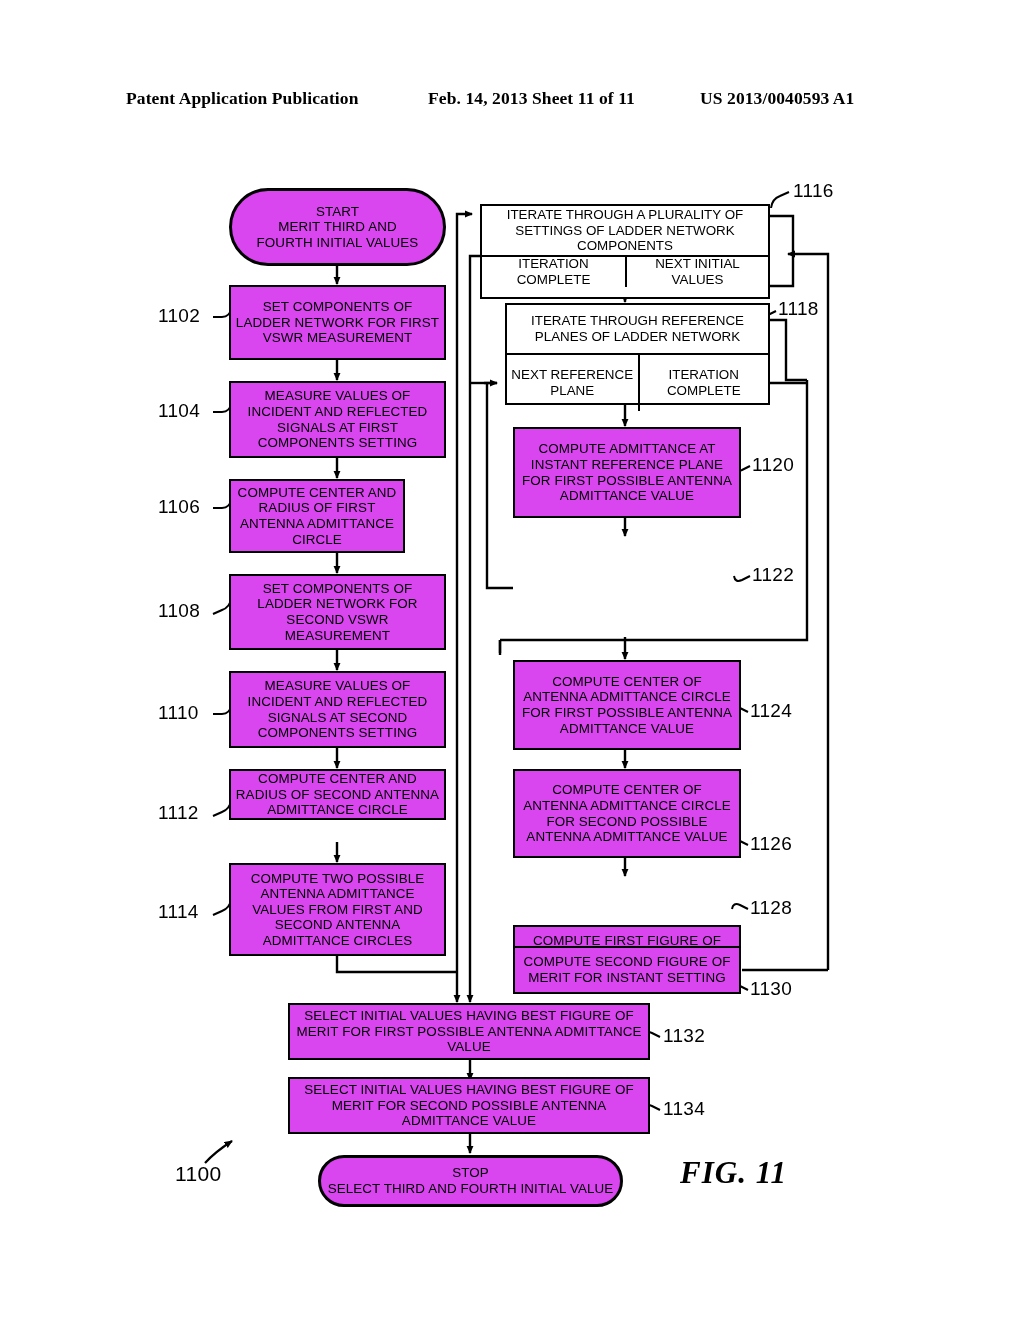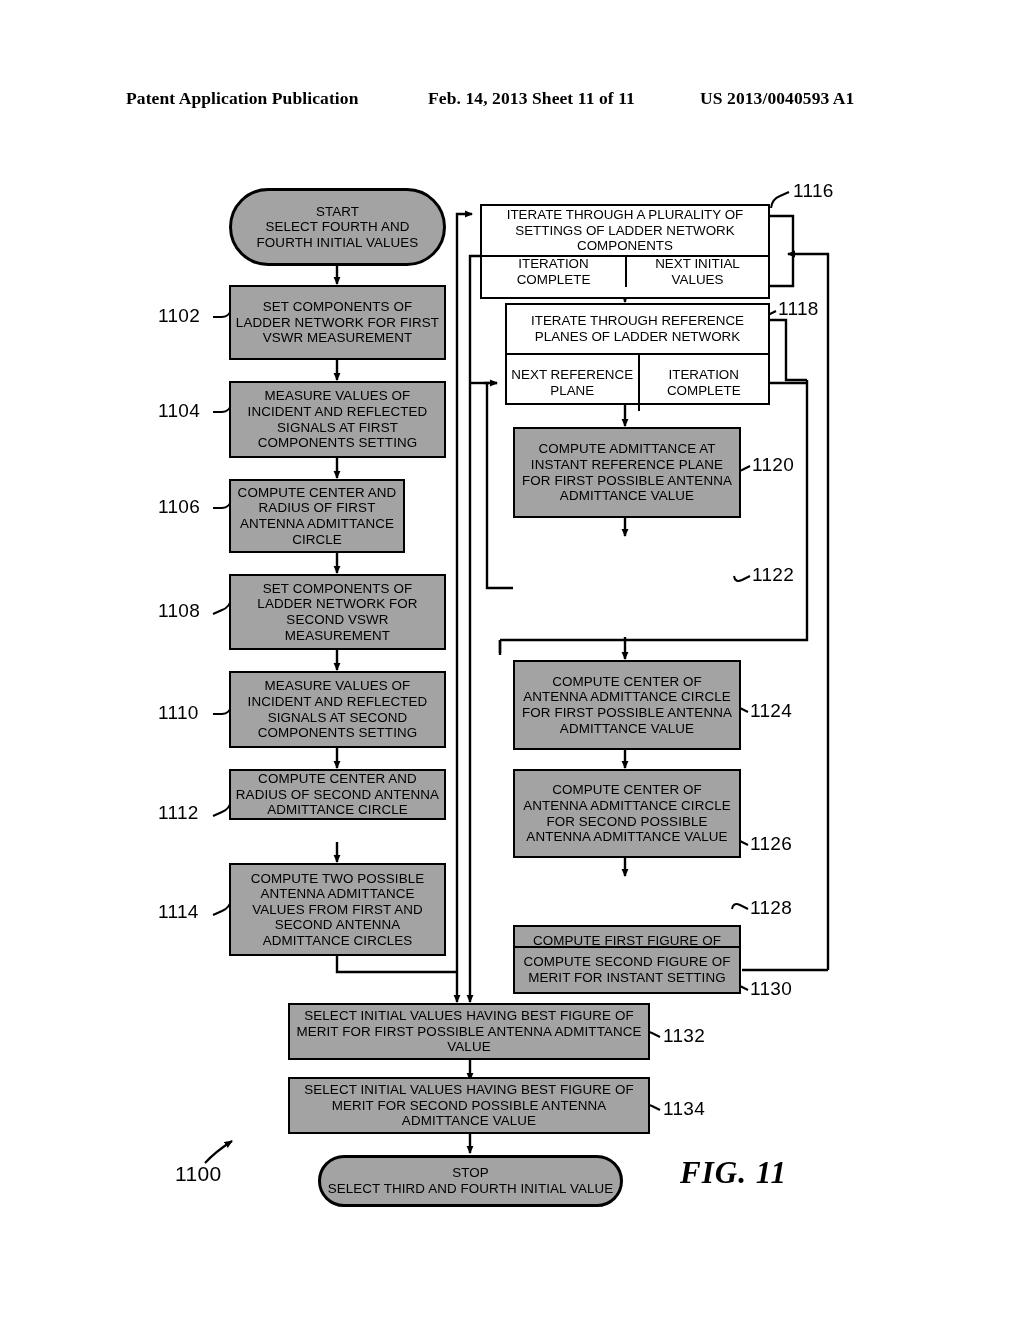--- a/index.html
+++ b/index.html
@@ -14,21 +14,21 @@
        letter-spacing:.1px;white-space:nowrap;}
   .hdr span{position:absolute;}
   .hdr .h1{left:126px;}
   .hdr .h2{left:428px;}
   .hdr .h3{left:700px;}
 
   
   #wires{position:absolute;left:0;top:0;width:1024px;height:1320px;}
 
   
-  .node{position:absolute;box-sizing:border-box;background:#a3a3a3;
+  .node{position:absolute;box-sizing:border-box;background:#d946ef;
         border:2.6px solid #000;
         display:flex;align-items:center;justify-content:center;
         text-align:center;line-height:1.16;
         font-size:13.4px;letter-spacing:.1px;padding:14px 4px;}
   .term{border-radius:40px;border-width:3.2px;}
   .node .tx{display:block;width:100%;}
 
   
   .grp{position:absolute;box-sizing:border-box;background:#fff;border:2.6px solid #000;}
   .grp .top{box-sizing:border-box;width:100%;display:flex;align-items:center;
@@ -137,21 +137,21 @@
       <path d="M660,1037 L652,1033 Q645,1030 644,1037" stroke-width="2"></path>
       <path d="M660,1110 L652,1106 Q645,1103 644,1110" stroke-width="2"></path>
 
       <path d="M205,1163 Q215,1152 232,1141" stroke-width="2.2" marker-end="url(#ah)"></path>
     </g>
   </svg>
 
   <div class="node term" style="left:229px;top:188px;width:217px;height:78px;">
     <span class="tx">
       <span>START</span><br>
-      <span>SELECT FOURTH AND</span><br>
+      <span>MERIT THIRD AND</span><br>
       <span>FOURTH INITIAL VALUES</span>
     </span>
   </div>
 
   <div class="node" style="left:229px;top:285px;width:217px;height:75px;">
     <span class="tx">SET COMPONENTS OF LADDER NETWORK FOR FIRST VSWR MEASUREMENT</span>
   </div>
   <div class="ref" style="left:158px;top:305px;">1102</div>
 
   <div class="node" style="left:229px;top:381px;width:217px;height:77px;">

